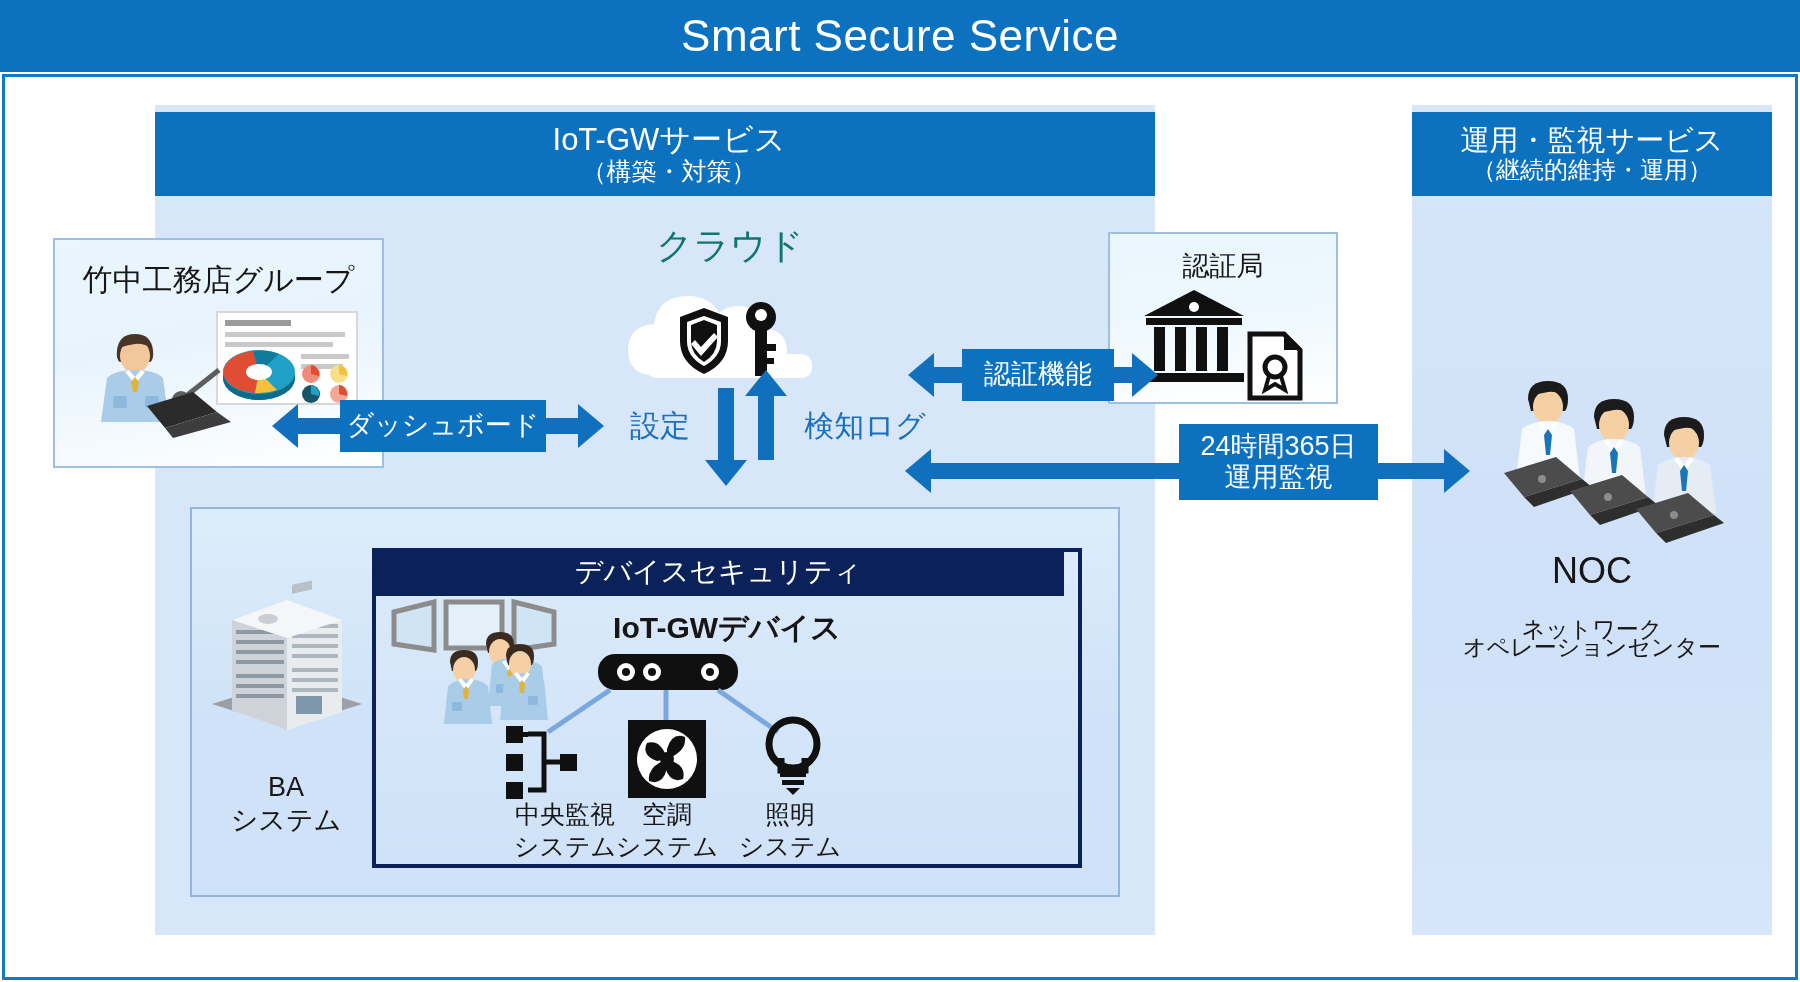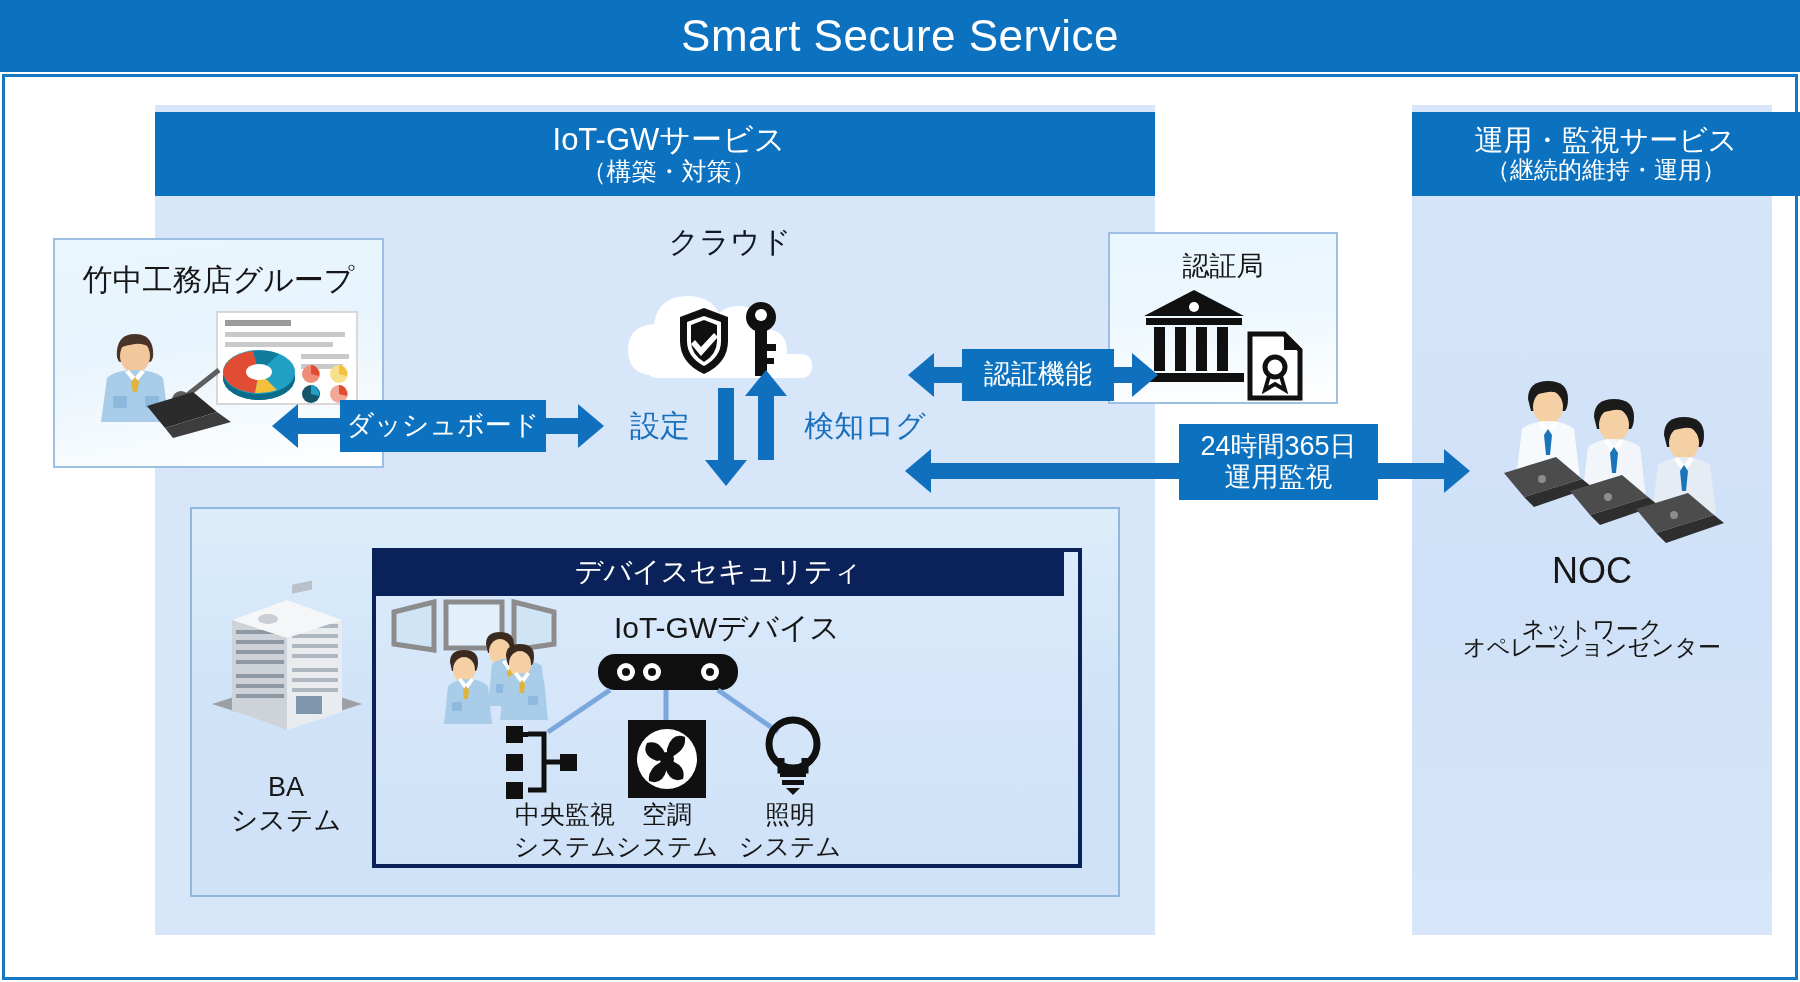--- a/index.html
+++ b/index.html
@@ -39,21 +39,21 @@
   }
   .panel-left-header .l1 { font-size: 31px; }
   .panel-left-header .l2 { font-size: 25px; }
 
   
   .panel-right {
     position: absolute; left: 1412px; top: 105px; width: 360px; height: 830px;
     background: linear-gradient(180deg,#d7e6f9 0%, #cfe1f8 60%, #d7e6f9 100%);
   }
   .panel-right-header {
-    position: absolute; left: 1412px; top: 112px; width: 388px; height: 84px;
+    position: absolute; left: 1412px; top: 112px; width: 360px; height: 84px;
     background: #0c72c0; color: #fff;
     display: flex; flex-direction: column; align-items: center; justify-content: center;
     line-height: 1.12;
   }
   .panel-right-header .l1 { font-size: 29px; }
   .panel-right-header .l2 { font-size: 24px; }
 
   
   .card-takenaka {
     position: absolute; left: 53px; top: 238px; width: 331px; height: 230px;
@@ -72,21 +72,21 @@
     border: 2px solid #9dbfe3;
   }
   .card-ca .lbl {
     position: absolute; left: 0; top: 14px; width: 100%;
     text-align: center; font-size: 27px; color: #161616;
   }
 
   
   .cloud-label {
     position: absolute; left: 620px; top: 222px; width: 220px;
-    text-align: center; font-size: 30px; color: #0f172a;
+    text-align: center; font-size: 36px; color: #0f766e;
   }
   .cloud-wrap { position: absolute; left: 618px; top: 272px; width: 222px; height: 112px; }
 
   
   .panel-ba {
     position: absolute; left: 190px; top: 507px; width: 930px; height: 390px;
     background: linear-gradient(180deg,#dceefb 0%, #cfe2f7 55%, #cfe2f7 100%);
     border: 2px solid #8fb6de;
   }
 
@@ -97,21 +97,21 @@
     background: linear-gradient(180deg,#dbeafc 0%, #cfe2f7 100%);
   }
   .devsec-header {
     position: absolute; left: 372px; top: 548px; width: 692px; height: 48px;
     background: #0b2159; color: #ffffff;
     display: flex; align-items: center; justify-content: center;
     font-size: 28px;
   }
   .devsec-title {
     position: absolute; left: 372px; top: 608px; width: 710px;
-    text-align: center; font-size: 30px; color: #161616;
+    text-align: center; font-size: 30px; color: #161616; font-weight: bold;
   }
 
   
   .cap {
     position: absolute; text-align: center; color: #161616;
     font-size: 23px; line-height: 1.18;
   }
   .cap-big { font-size: 30px; }
 
   

